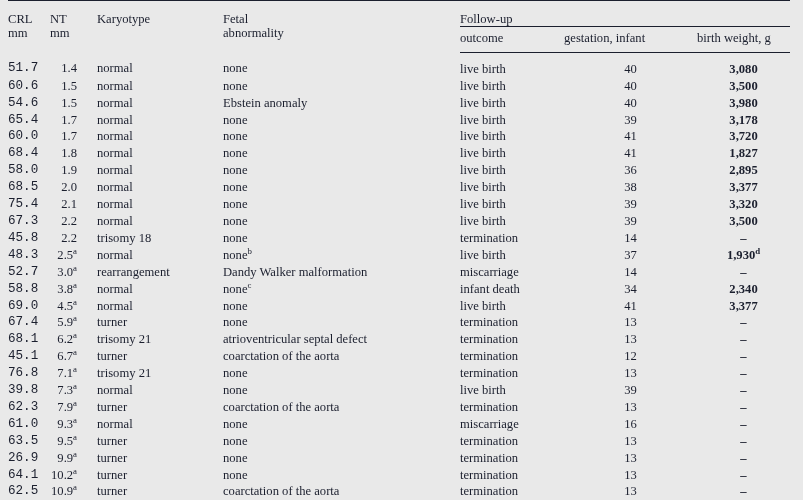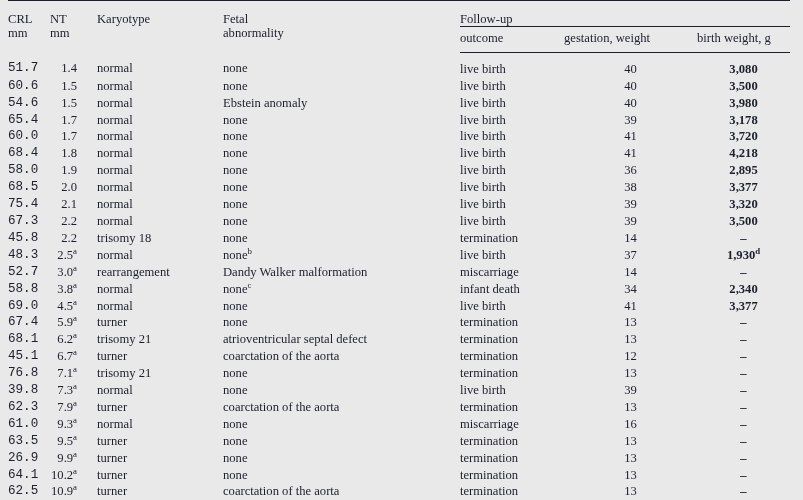--- a/index.html
+++ b/index.html
@@ -134,21 +134,21 @@
           <div></div>
         </th>
         <th class="spacer-cell" rowspan="2">
           <div>Fetal</div>
           <div>abnormality</div>
         </th>
         <th class="grp-followup" colspan="3">Follow-up</th>
       </tr>
       <tr class="sub-row">
         <th>outcome</th>
-        <th>gestation, weight</th>
+        <th>gestation, infant</th>
         <th>birth weight, g</th>
       </tr>
     </thead>
 
     <tbody id="table-body">
         <tr>
           <td class="num-crl">51.7</td>
           <td class="num-nt"><span class="nt-inner">1.4</span></td>
           <td class="cell-karyotype">normal</td>
           <td class="cell-fetal">none</td>
@@ -192,21 +192,21 @@
           <td class="cell-gest">41</td>
           <td class="cell-weight">3,720</td>
         </tr>
         <tr>
           <td class="num-crl">68.4</td>
           <td class="num-nt"><span class="nt-inner">1.8</span></td>
           <td class="cell-karyotype">normal</td>
           <td class="cell-fetal">none</td>
           <td class="cell-outcome">live birth</td>
           <td class="cell-gest">41</td>
-          <td class="cell-weight">4,218</td>
+          <td class="cell-weight">1,827</td>
         </tr>
         <tr>
           <td class="num-crl">58.0</td>
           <td class="num-nt"><span class="nt-inner">1.9</span></td>
           <td class="cell-karyotype">normal</td>
           <td class="cell-fetal">none</td>
           <td class="cell-outcome">live birth</td>
           <td class="cell-gest">36</td>
           <td class="cell-weight">2,895</td>
         </tr>

